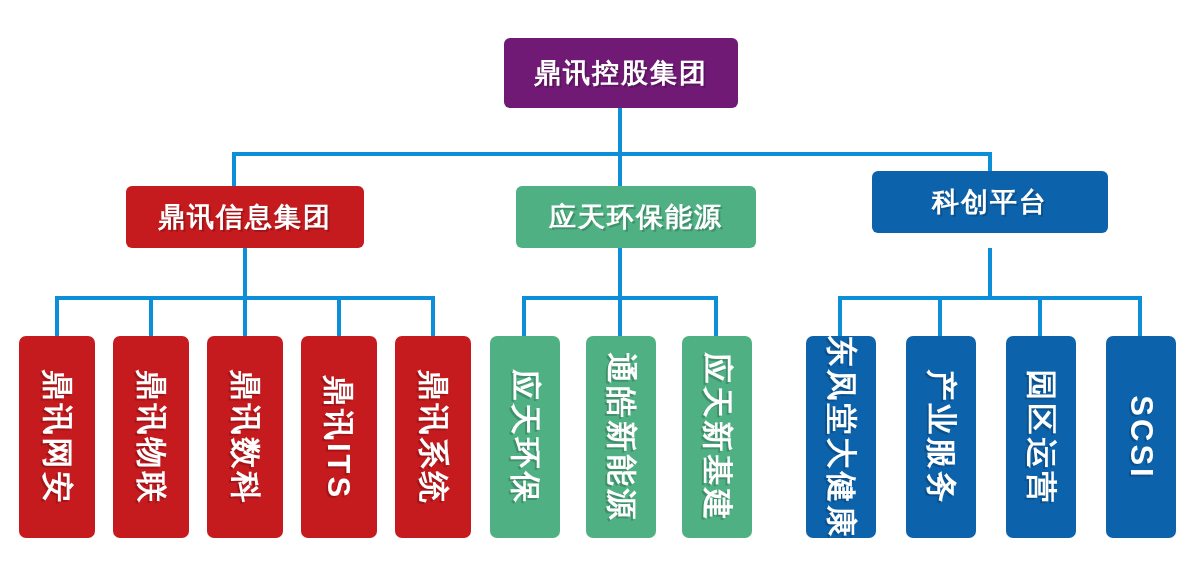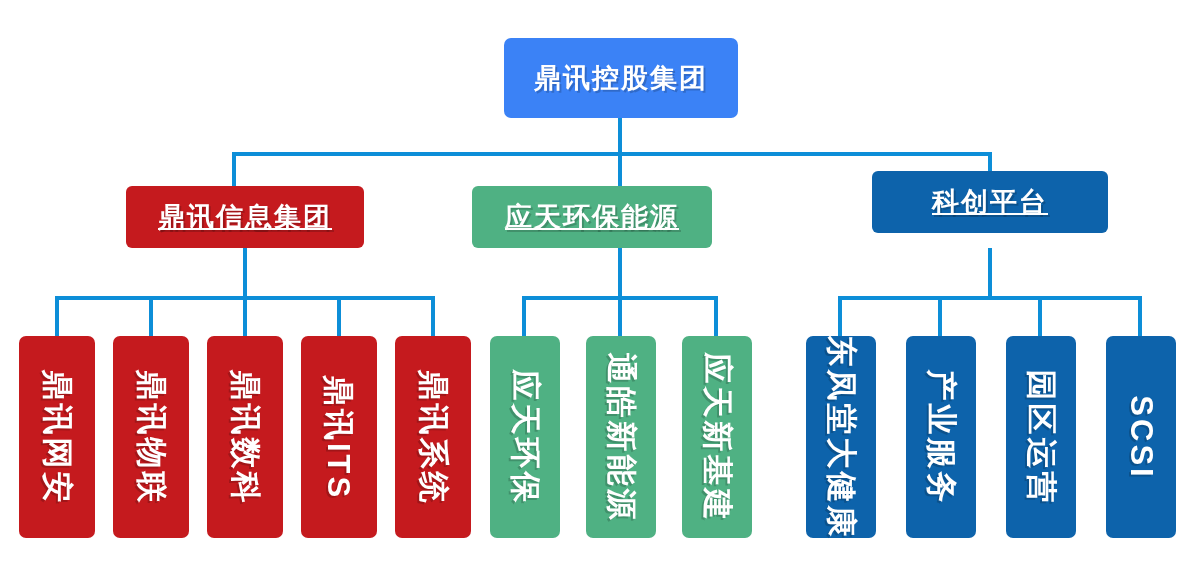--- a/index.html
+++ b/index.html
@@ -25,21 +25,20 @@
     letter-spacing:1px;
     text-shadow:2px 2px 0 rgba(0,0,0,0.18);
   }
   .node-root{
     font-size:27px;
     letter-spacing:2px;
   }
   .node-l2{
     font-size:27px;
     letter-spacing:2px;
-    text-decoration:underline;
   }
   
   .node-leaf{
     font-size:31px;
     letter-spacing:3px;
     border-radius:7px;
   }
   .vtext{
     display:block;
     white-space:nowrap;
@@ -79,28 +78,28 @@
   <div class="ln" style="left:618px;top:296px;width:4px;height:42px;"></div>
   <div class="ln" style="left:714px;top:296px;width:4px;height:42px;"></div>
 
   <div class="ln" style="left:988px;top:248px;width:4px;height:50px;"></div>
   <div class="ln" style="left:838px;top:296px;width:300px;height:4px;"></div>
   <div class="ln" style="left:838px;top:296px;width:4px;height:42px;"></div>
   <div class="ln" style="left:938px;top:296px;width:4px;height:42px;"></div>
   <div class="ln" style="left:1038px;top:296px;width:4px;height:42px;"></div>
   <div class="ln" style="left:1138px;top:296px;width:4px;height:42px;"></div>
 
-  <div class="node node-root" style="left:504px;top:38px;width:234px;height:80px;background:#3b82f6;border-radius:7px;">
+  <div class="node node-root" style="left:504px;top:38px;width:234px;height:70px;background:#701a75;">
     <span>鼎讯控股集团</span>
   </div>
 
   <div class="node node-l2" style="left:126px;top:186px;width:238px;height:62px;background:#c51a1e;">
     <span>鼎讯信息集团</span>
   </div>
-  <div class="node node-l2" style="left:472px;top:186px;width:240px;height:62px;background:#4fb183;">
+  <div class="node node-l2" style="left:516px;top:186px;width:240px;height:62px;background:#4fb183;">
     <span>应天环保能源</span>
   </div>
   <div class="node node-l2" style="left:872px;top:171px;width:236px;height:62px;background:#0d63ab;">
     <span>科创平台</span>
   </div>
 
   <div class="node node-leaf" style="left:19px;top:336px;width:76px;height:202px;background:#c51a1e;">
     <span class="vtext">鼎讯网安</span>
   </div>
   <div class="node node-leaf" style="left:113px;top:336px;width:76px;height:202px;background:#c51a1e;">

